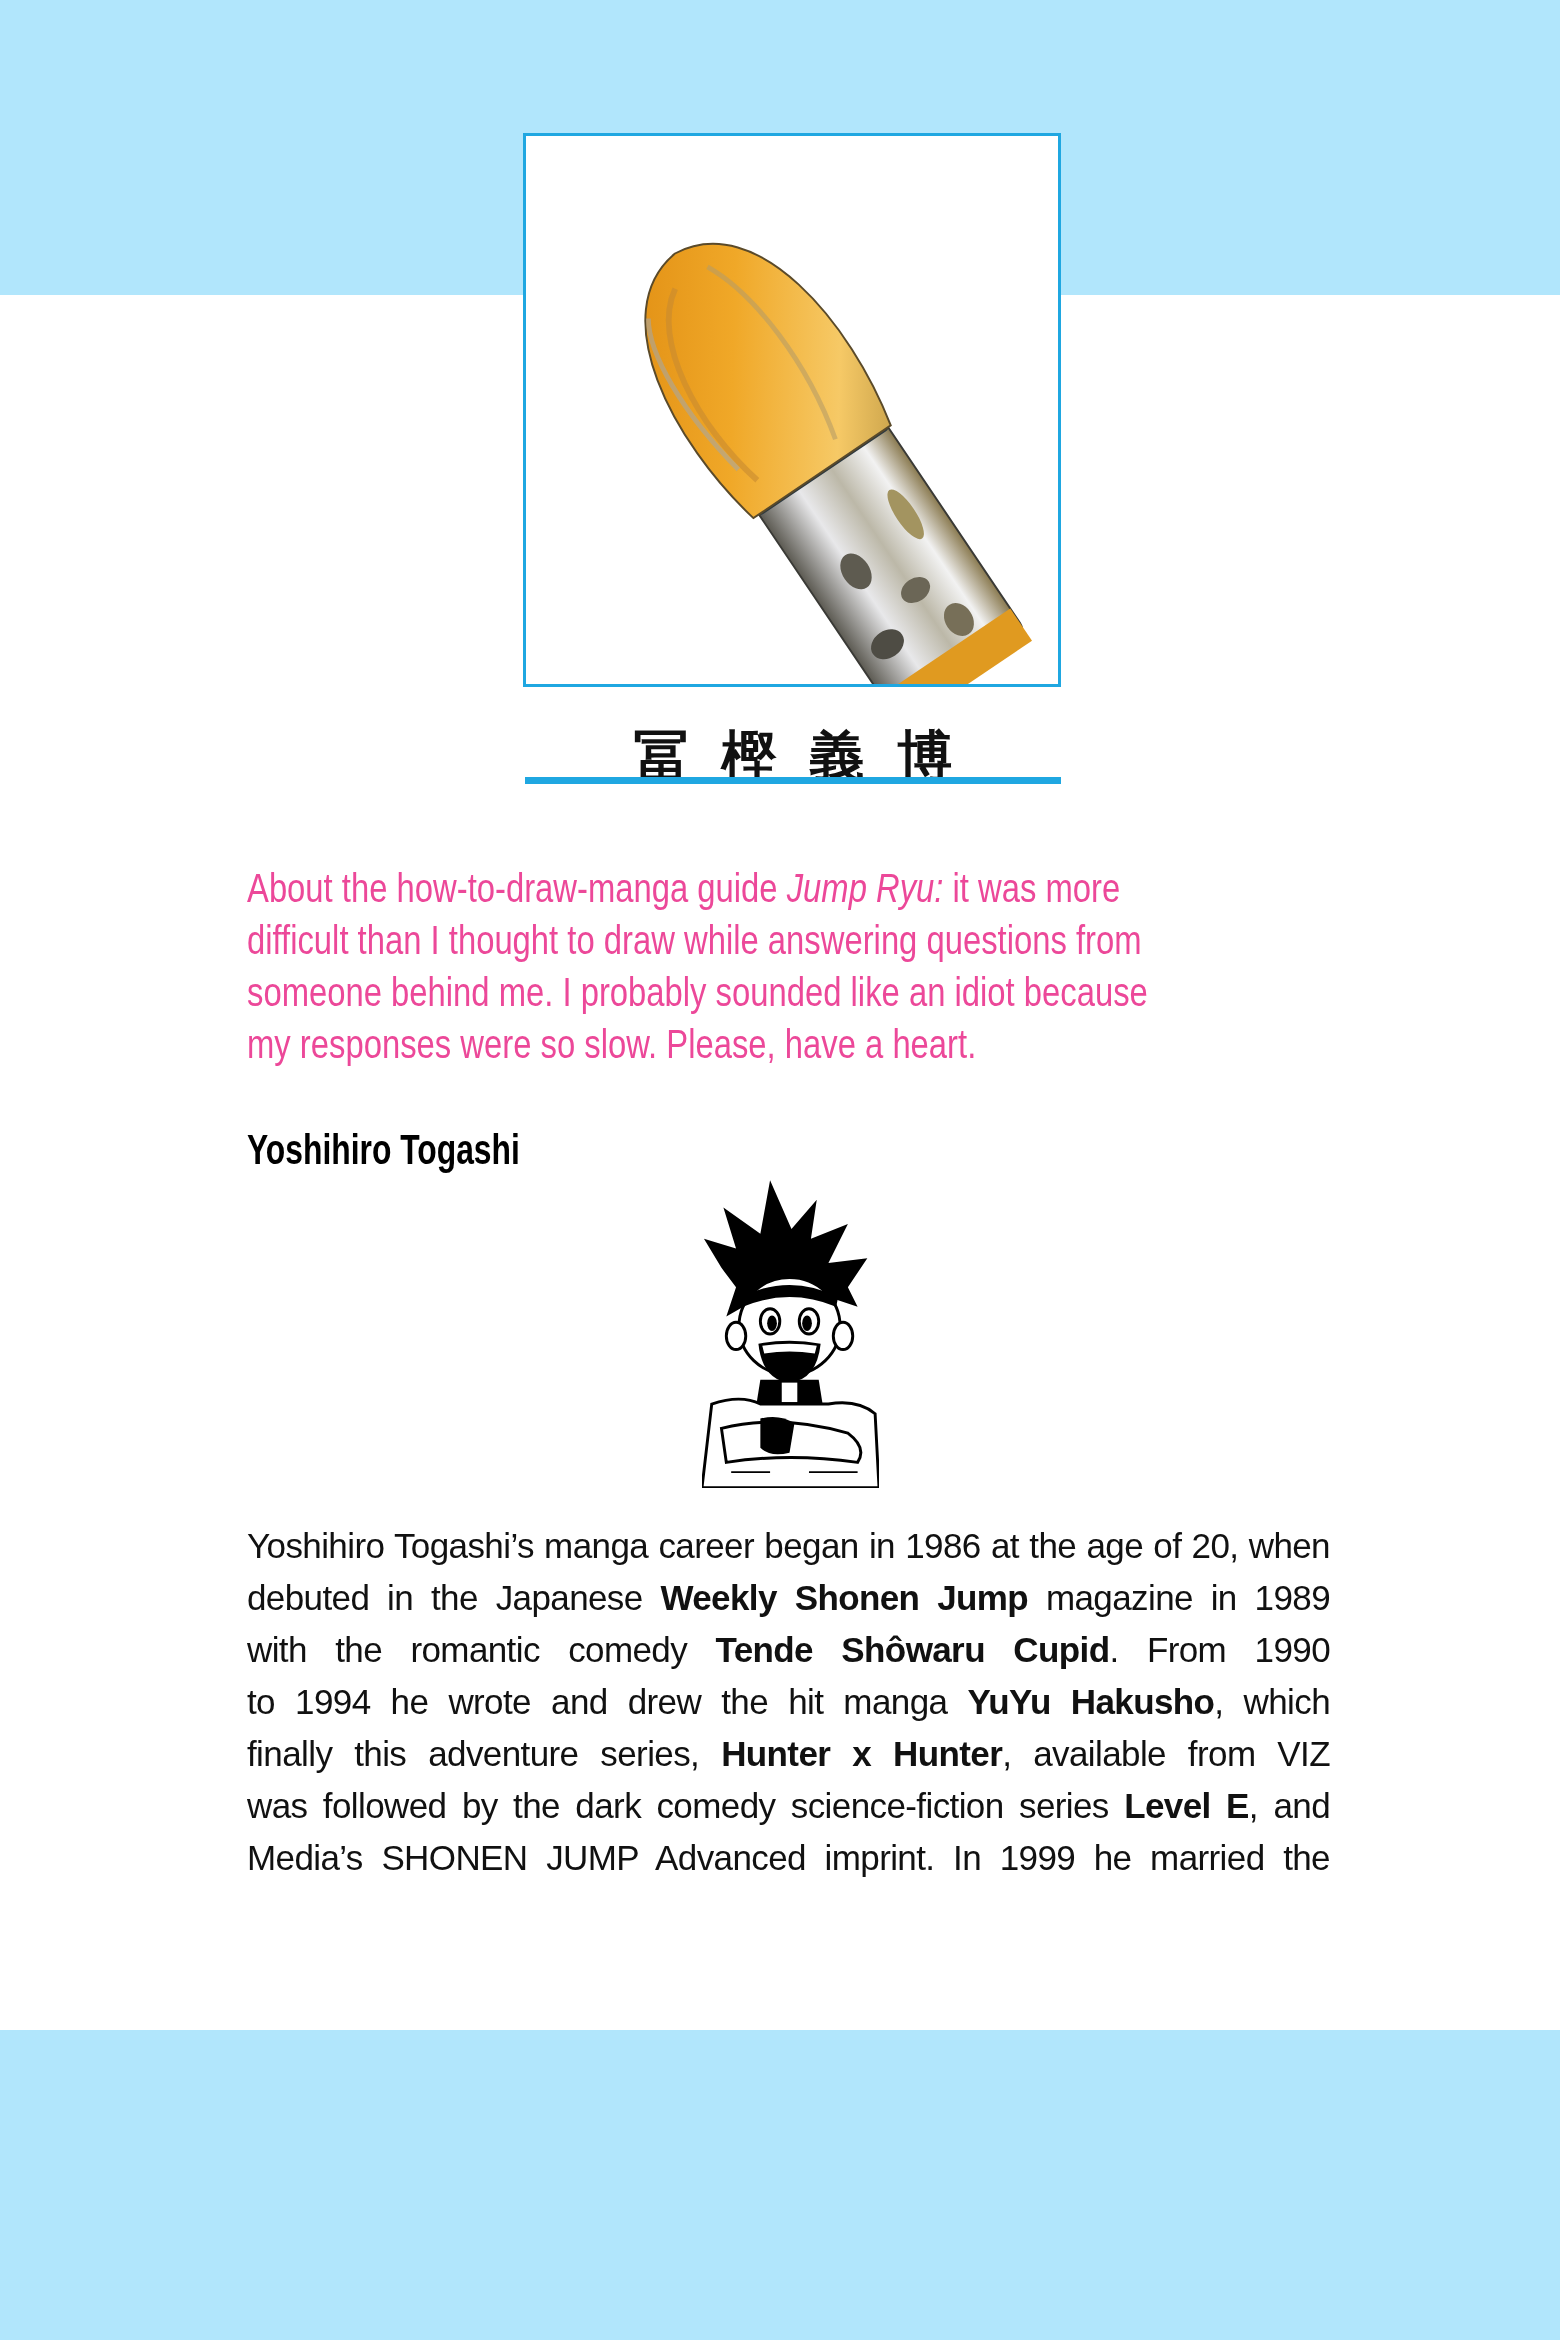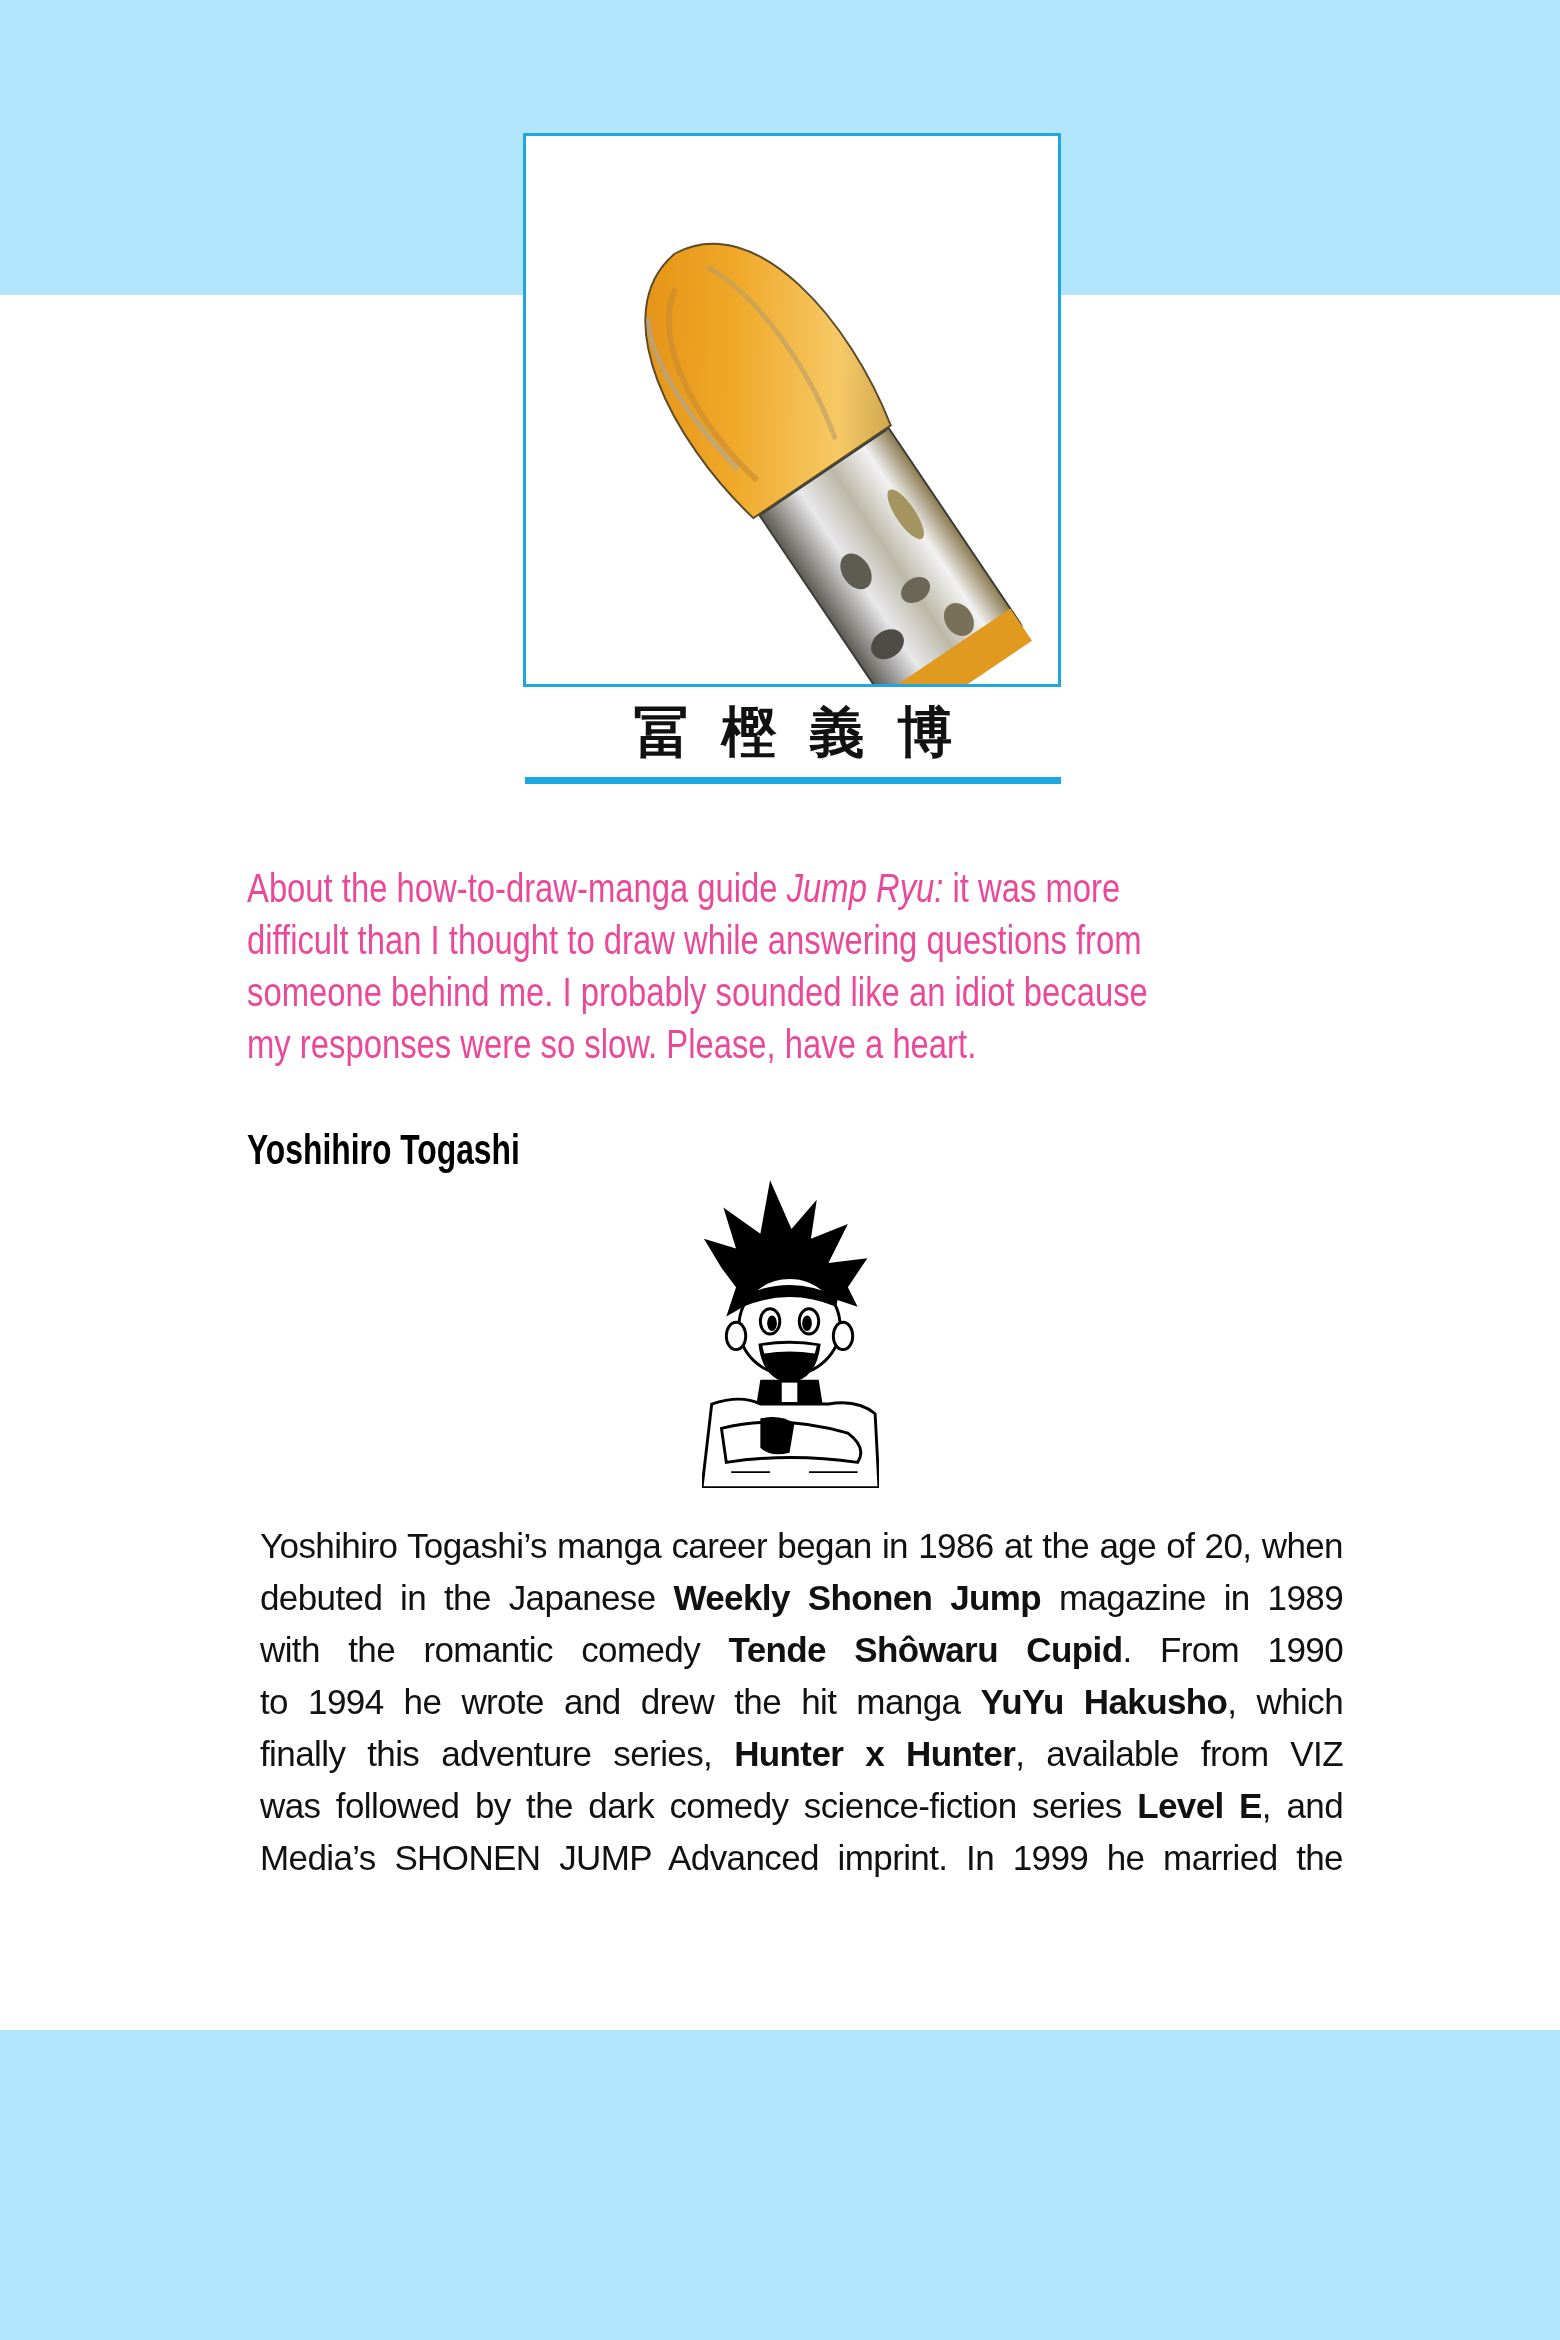--- a/index.html
+++ b/index.html
@@ -13,21 +13,21 @@
   .band-top { top: 0; height: 295px; }
   .band-bottom { top: 2030px; height: 310px; }
 
   .portrait-frame {
     position: absolute; left: 523px; top: 133px; width: 532px; height: 548px;
     border: 3.9px solid #1fa7e1; background: #fff; overflow: hidden;
   }
   .portrait-frame svg { display: block; width: 100%; height: 100%; }
 
   .name-jp {
-    position: absolute; left: 525px; top: 696px; width: 536px; height: 72px;
+    position: absolute; left: 525px; top: 720px; width: 536px; height: 72px;
     text-align: center; font-family: "DejaVu Sans", sans-serif; font-weight: bold;
     font-size: 55px; line-height: 72px; letter-spacing: 33px; text-indent: 33px; color: #111;
   }
   .name-rule {
     position: absolute; left: 525px; top: 777px; width: 536px; height: 6.8px; background: #1fa7e1;
   }
 
   .comment {
     position: absolute; left: 247px; top: 862px; width: 1092px;
     font-family: "Liberation Sans", sans-serif;
@@ -50,21 +50,21 @@
     position: absolute; left: 247px; top: 1520px; width: 1083px;
     font-family: "Liberation Sans", sans-serif;
     font-size: 35px; line-height: 52px; color: #111;
   }
   .bio .line {
     display: block; white-space: nowrap; text-align: justify; text-align-last: justify;
     width: 1083px;
   }
   .bio .line.last { text-align-last: left; }
   .bio b { font-weight: bold; }
-  .bio .line { letter-spacing: -0.6px; margin-left: 13px; }
+  .bio .line { letter-spacing: -0.6px; }
 </style>
 </head>
 <body>
 
 <div class="band band-top"></div>
 <div class="band band-bottom"></div>
 
 <div class="portrait-frame">
   <svg viewBox="0 0 546 562" preserveAspectRatio="none">
     <defs>

